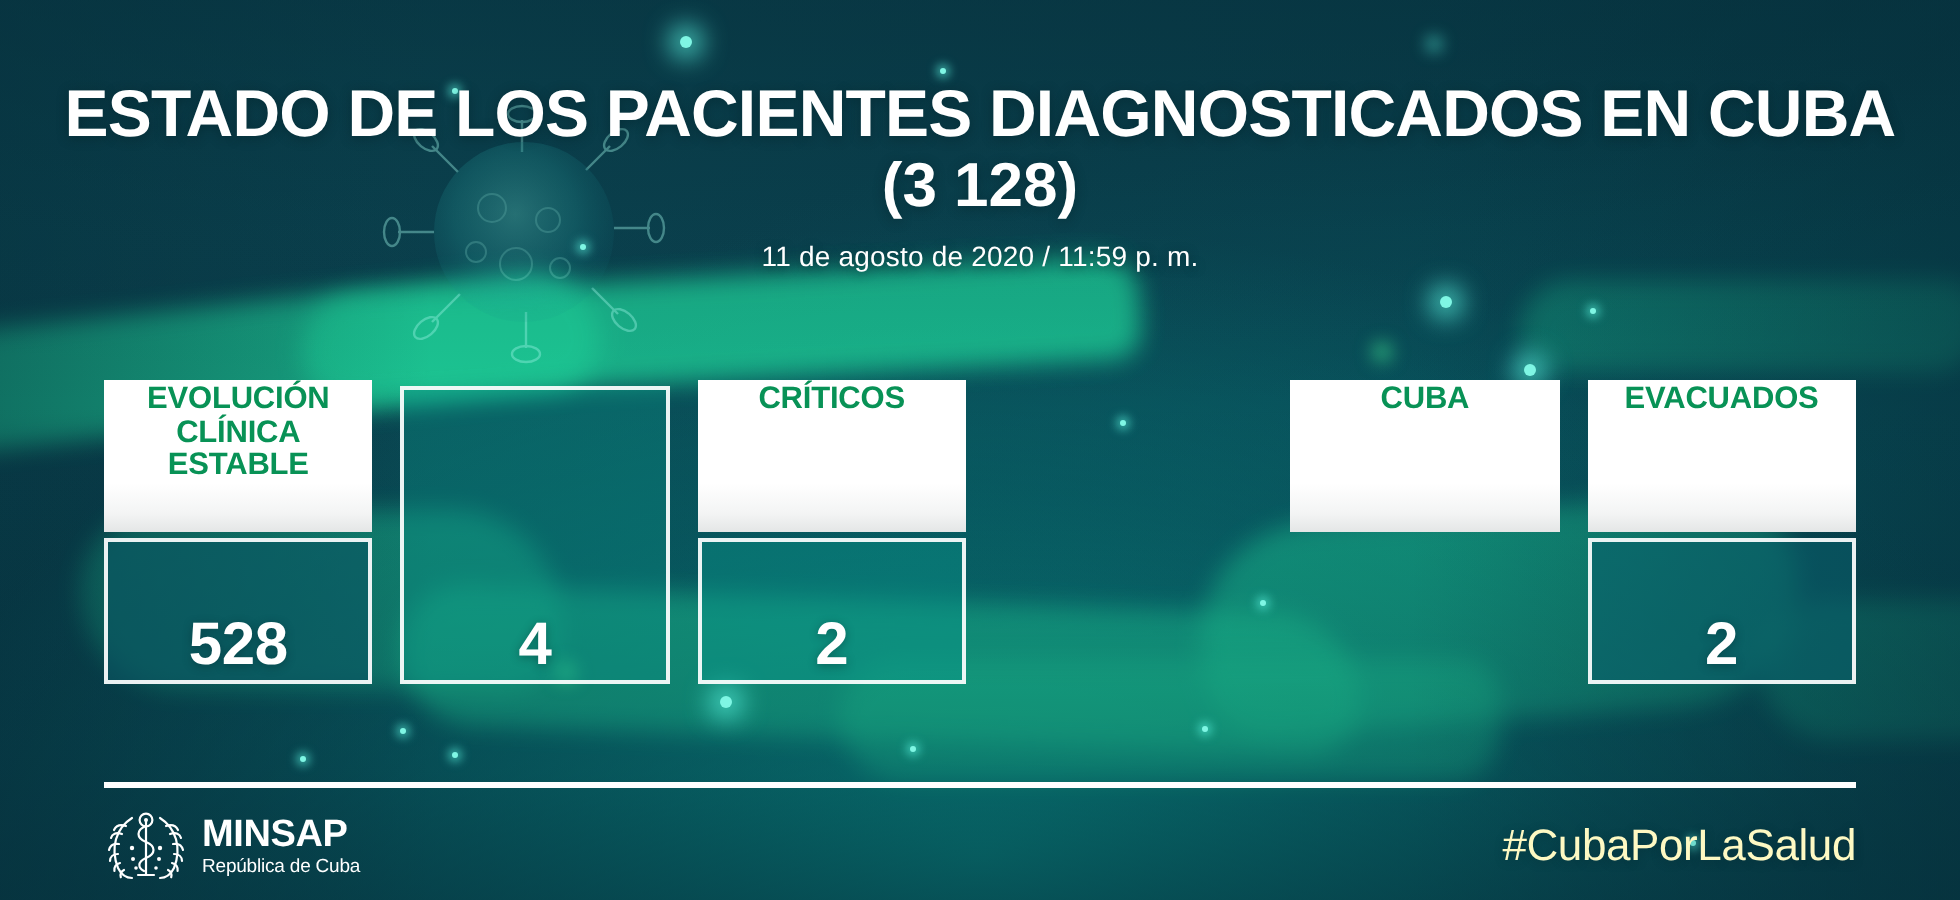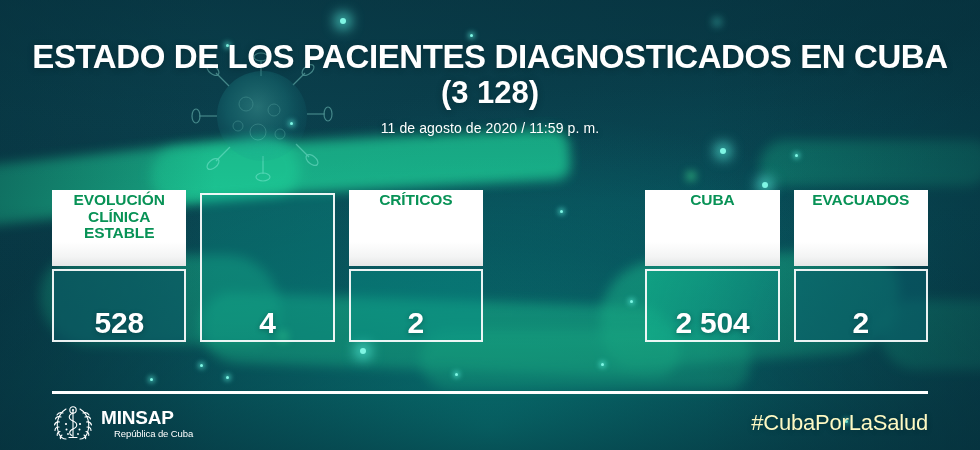--- a/index.html
+++ b/index.html
@@ -188,21 +188,20 @@
     color:#ffffff;
     font-size:19px;
     font-weight:bold;
     letter-spacing:-0.2px;
   }
   .brand-sub {
     color:#ffffff;
     font-size:9.5px;
     margin-top:2px;
     letter-spacing:-0.1px;
-    margin-left:13px;
   }
   .hashtag {
     color:#fef9c3;
     font-size:22px;
     letter-spacing:-0.2px;
     text-shadow:0 1px 5px rgba(0,35,40,.35);
   }
 </style>
 </head>
 <body>
@@ -319,23 +318,20 @@
       </div>
     </div>
 
     <div class="card">
     </div>
 
     <div class="card">
       <div class="card-head">
         <span>CUBA</span>
       </div>
-      <div class="card-body">
-        <span>2 504</span>
-      </div>
     </div>
 
     <div class="card">
       <div class="card-head">
         <span>EVACUADOS</span>
       </div>
       <div class="card-body">
         <span>2</span>
       </div>
     </div>

